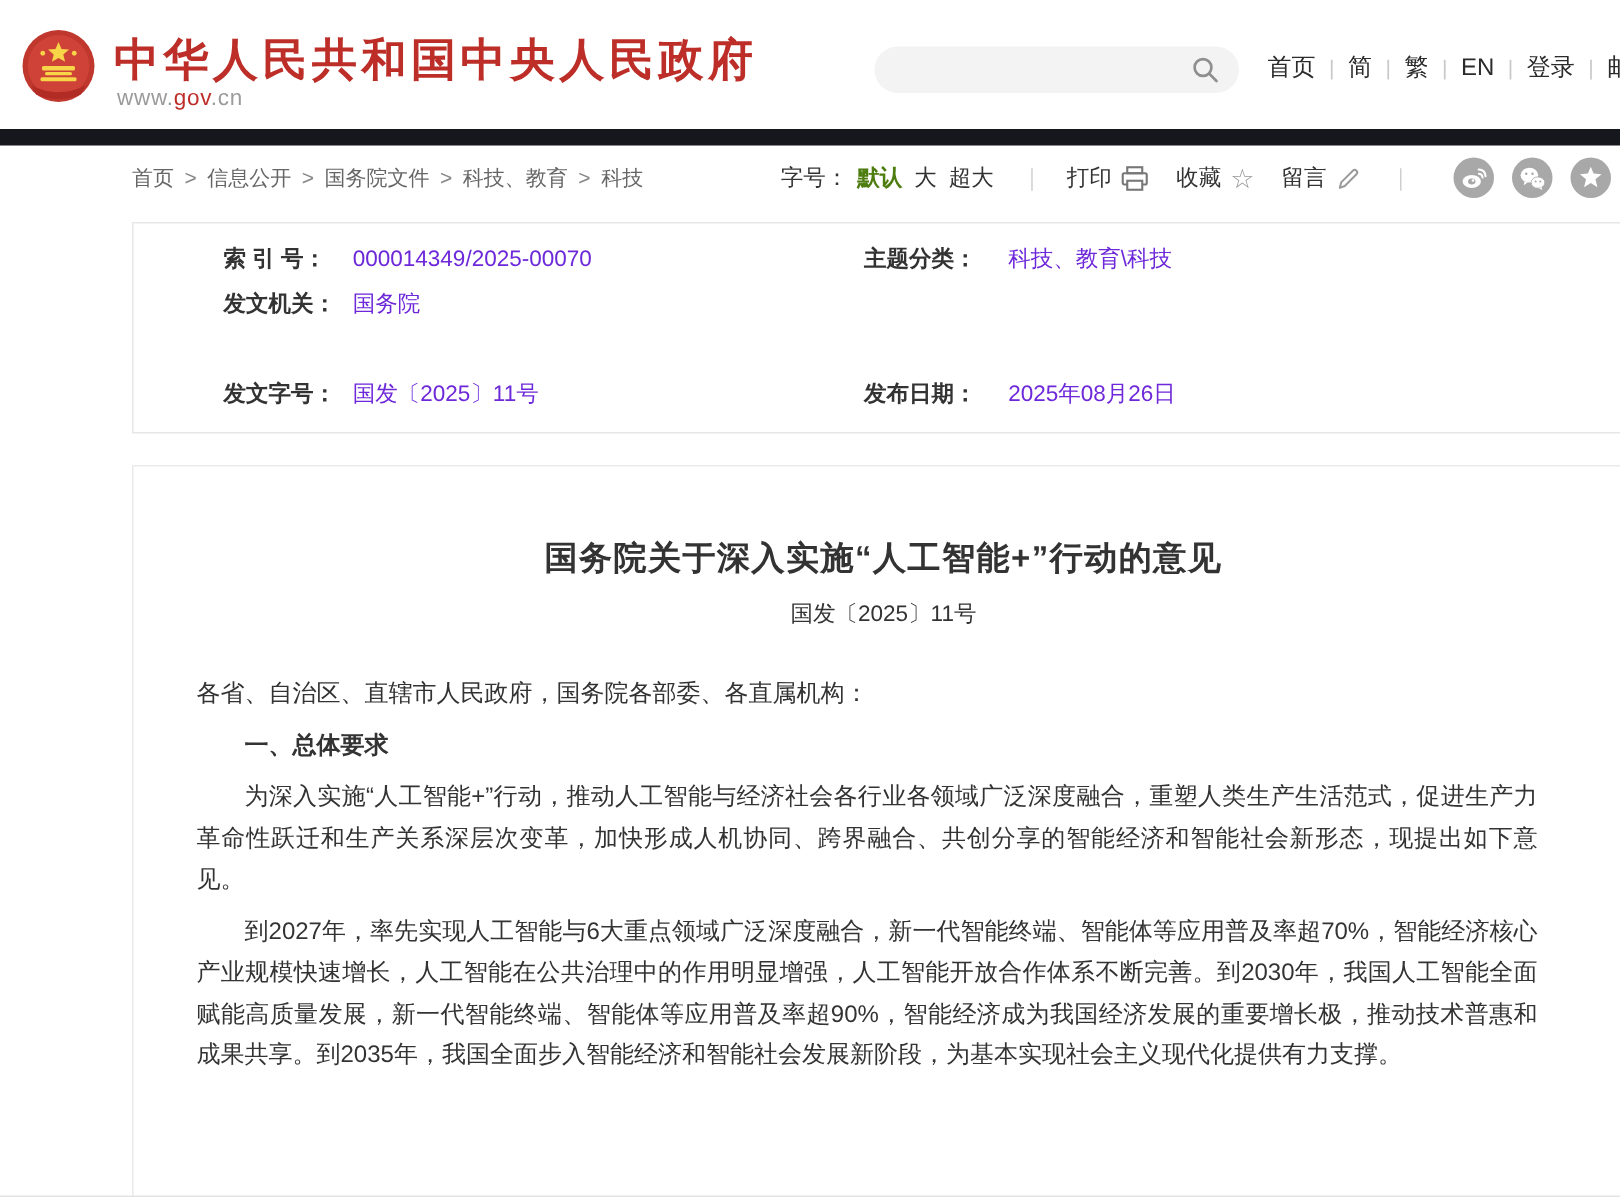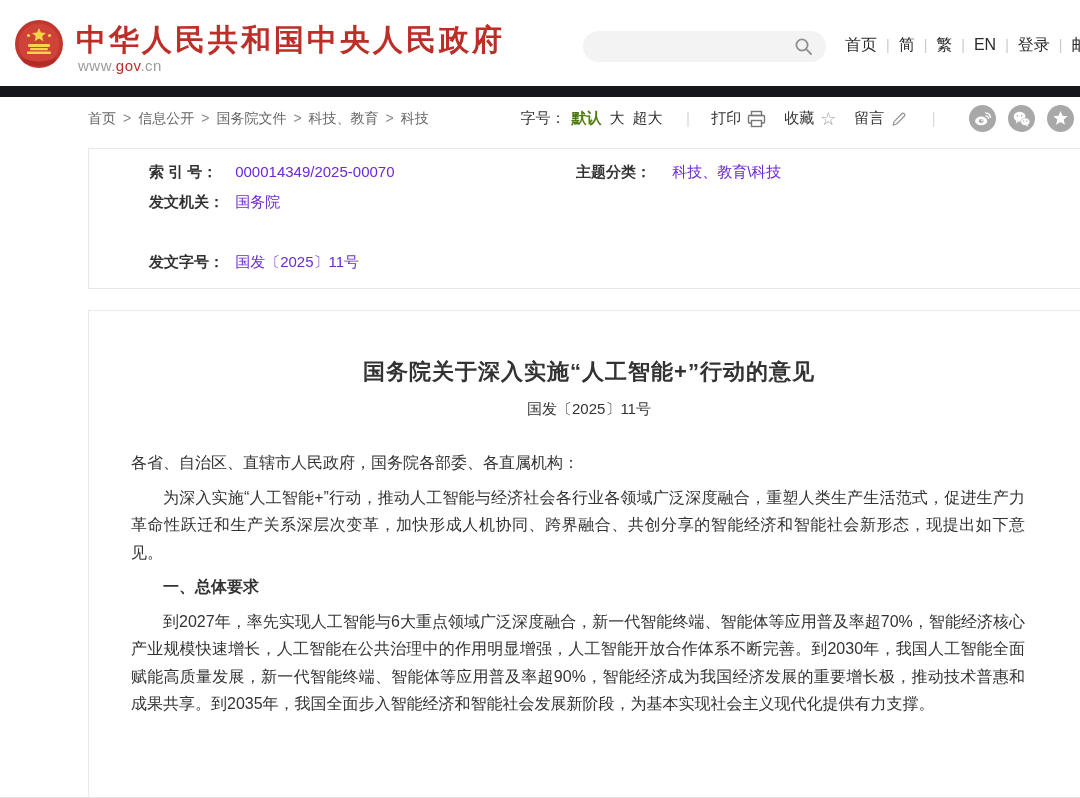--- a/index.html
+++ b/index.html
@@ -159,26 +159,30 @@
     <span class="meta-value">国务院</span>
   </div>
   <div class="meta-row mcol-l r4">
     <span class="meta-label">发文字号：</span>
     <span class="meta-value">国发〔2025〕11号</span>
   </div>
   <div class="meta-row mcol-r r1">
     <span class="meta-label">主题分类：</span>
     <span class="meta-value">科技、教育\科技</span>
   </div>
+  <div class="meta-row mcol-r r4">
+    <span class="meta-label">发布日期：</span>
+    <span class="meta-value">2025年08月26日</span>
+  </div>
 </div>
 
 <div class="doc-box">
   <div class="doc-title">国务院关于深入实施“人工智能+”行动的意见</div>
   <div class="doc-number">国发〔2025〕11号</div>
   <div class="doc-body">
     <p>各省、自治区、直辖市人民政府，国务院各部委、各直属机构：</p>
+    <p class="indent bold">一、总体要求</p>
     <p class="indent">为深入实施“人工智能+”行动，推动人工智能与经济社会各行业各领域广泛深度融合，重塑人类生产生活范式，促进生产力革命性跃迁和生产关系深层次变革，加快形成人机协同、跨界融合、共创分享的智能经济和智能社会新形态，现提出如下意见。</p>
-    <p class="indent bold">一、总体要求</p>
     <p class="indent">到2027年，率先实现人工智能与6大重点领域广泛深度融合，新一代智能终端、智能体等应用普及率超70%，智能经济核心产业规模快速增长，人工智能在公共治理中的作用明显增强，人工智能开放合作体系不断完善。到2030年，我国人工智能全面赋能高质量发展，新一代智能终端、智能体等应用普及率超90%，智能经济成为我国经济发展的重要增长极，推动技术普惠和成果共享。到2035年，我国全面步入智能经济和智能社会发展新阶段，为基本实现社会主义现代化提供有力支撑。</p>
   </div>
 </div>
 
 <div class="bottom-line"></div>
 
 </body></html>

